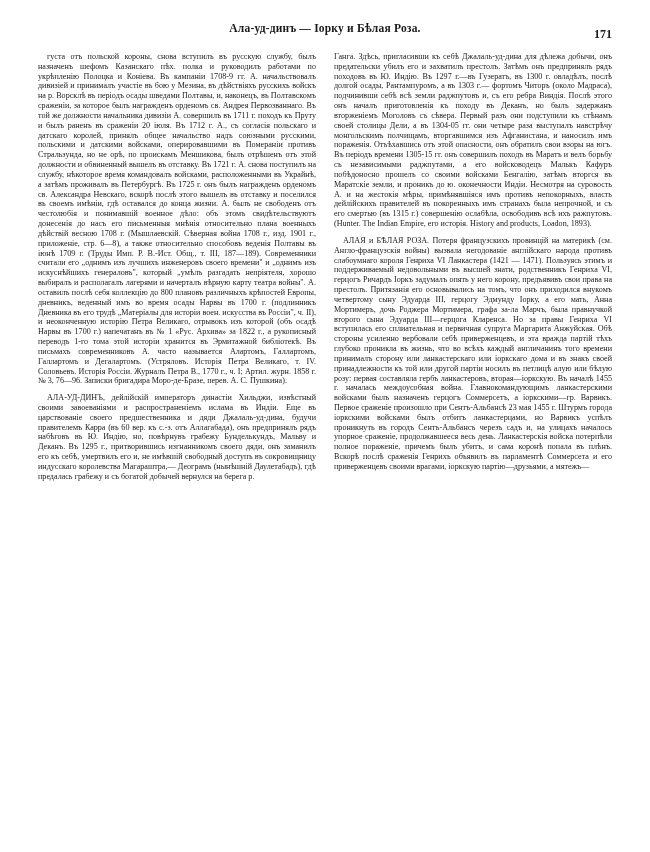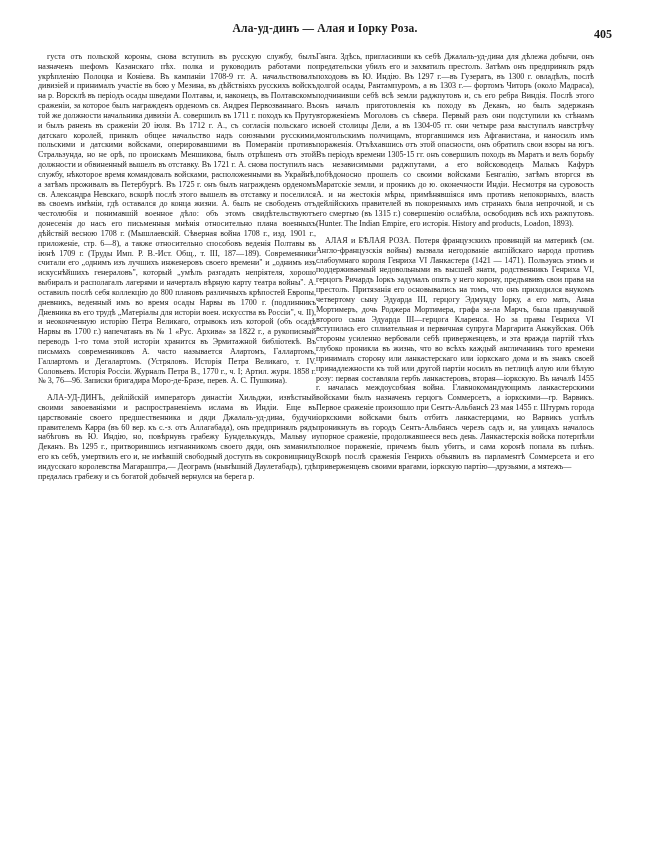--- a/index.html
+++ b/index.html
@@ -39,20 +39,21 @@
   }
   .header-pageno {
     position: absolute;
     right: 0;
     bottom: 0;
     font-weight: bold;
     font-size: 12px;
   }
   .columns {
     display: flex;
+    gap: 18px;
     height: 790px;
   }
   .col {
     width: 278px;
     font-size: 8.1px;
     line-height: 1.215;
     text-align: justify;
     hyphens: none;
   }
   .col p {
@@ -68,22 +69,22 @@
   .gap {
     height: 7px;
   }
 </style>
 </head>
 <body>
 
 <div class="page">
 
   <div class="header">
-    <div class="header-title">Ала-уд-динъ — Алая и Іорку Роза.</div>
-    <div class="header-pageno">405</div>
+    <div class="header-title">Ала-уд-динъ — Іорку и Бѣлая Роза.</div>
+    <div class="header-pageno">171</div>
   </div>
 
   <div class="columns">
 
     <div class="col">
       <p>густа отъ польской короны, снова вступилъ въ русскую службу, былъ назначенъ шефомъ Казанскаго пѣх. полка и руководилъ работами по укрѣпленію Полоцка и Коніева. Въ кампаніи 1708-9 гг. А. начальствовалъ дивизіей и принималъ участіе въ бою у Мезина, въ дѣйствіяхъ русскихъ войскъ на р. Ворсклѣ въ періодъ осады шведами Полтавы, и, наконецъ, въ Полтавскомъ сраженіи, за которое былъ награжденъ орденомъ св. Андрея Первозваннаго. Въ той же должности начальника дивизіи А. совершилъ въ 1711 г. походъ къ Пруту и былъ раненъ въ сраженіи 20 іюля. Въ 1712 г. А., съ согласія польскаго и датскаго королей, принялъ общее начальство надъ союзными русскими, польскими и датскими войсками, оперировавшими въ Помераніи противъ Стральзунда, но не орѣ, по проискамъ Меншикова, былъ отрѣшенъ отъ этой должности и обвиненный вышелъ въ отставку. Въ 1721 г. А. снова поступилъ на службу, нѣкоторое время командовалъ войсками, расположенными въ Украйнѣ, а затѣмъ проживалъ въ Петербургѣ. Въ 1725 г. онъ былъ награжденъ орденомъ св. Александра Невскаго, вскорѣ послѣ этого вышелъ въ отставку и поселился въ своемъ имѣніи, гдѣ оставался до конца жизни. А. былъ не свободенъ отъ честолюбія и понимавшій военное дѣло: объ этомъ свидѣтельствуютъ донесенія до насъ его письменныя мнѣнія относительно плана военныхъ дѣйствій весною 1708 г. (Мышлаевскій. Сѣверная война 1708 г., изд. 1901 г., приложеніе, стр. 6—8), а также относительно способовъ веденія Полтавы въ іюнѣ 1709 г. (Труды Имп. Р. В.-Ист. Общ., т. III, 187—189). Современники считали его „однимъ изъ лучшихъ инженеровъ своего времени" и „однимъ изъ искуснѣйшихъ генераловъ", который „умѣлъ разгадать непріятеля, хорошо выбиралъ и располагалъ лагерями и начерталъ вѣрную карту театра войны". А. оставилъ послѣ себя коллекцію до 800 плановъ различныхъ крѣпостей Европы, дневникъ, веденный имъ во время осады Нарвы въ 1700 г. (подлинникъ Дневника въ его трудѣ „Матеріалы для исторіи воен. искусства въ Россіи", ч. II), и неоконченную исторію Петра Великаго, отрывокъ изъ которой (объ осадѣ Нарвы въ 1700 г.) напечатанъ въ № 1 «Рус. Архива» за 1822 г., а рукописный переводъ 1-го тома этой исторіи хранится въ Эрмитажной библіотекѣ. Въ письмахъ современниковъ А. часто называется Алартомъ, Галлартомъ, Галлартомъ и Дегалартомъ. (Устряловъ. Исторія Петра Великаго, т. IV. Соловьевъ. Исторія Россіи. Журналъ Петра В., 1770 г., ч. I; Артил. журн. 1858 г. № 3, 76—96. Записки бригадира Моро-де-Бразе, перев. А. С. Пушкина).</p>
       <div class="gap"></div>
       <p><span class="entry-head">АЛА-УД-ДИНЪ,</span> дейлійскій императоръ династіи Хильджи, извѣстный своими завоеваніями и распространеніемъ ислама въ Индіи. Еще въ царствованіе своего предшественника и дяди Джалаль-уд-дина, будучи правителемъ Карра (въ 60 вер. къ с.-з. отъ Аллагабада), онъ предпринялъ рядъ набѣговъ въ Ю. Индію, но, повѣрнувъ грабежу Бунделькундъ, Мальву и Деканъ. Въ 1295 г., притворившись изгнанникомъ своего дяди, онъ заманилъ его къ себѣ, умертвилъ его и, не имѣвшій свободный доступъ въ сокровищницу индусскаго королевства Магараштра,— Деограмъ (нынѣшній Даулетабадъ), гдѣ предалась грабежу и съ богатой добычей вернулся на берега р.</p>
     </div>
 

